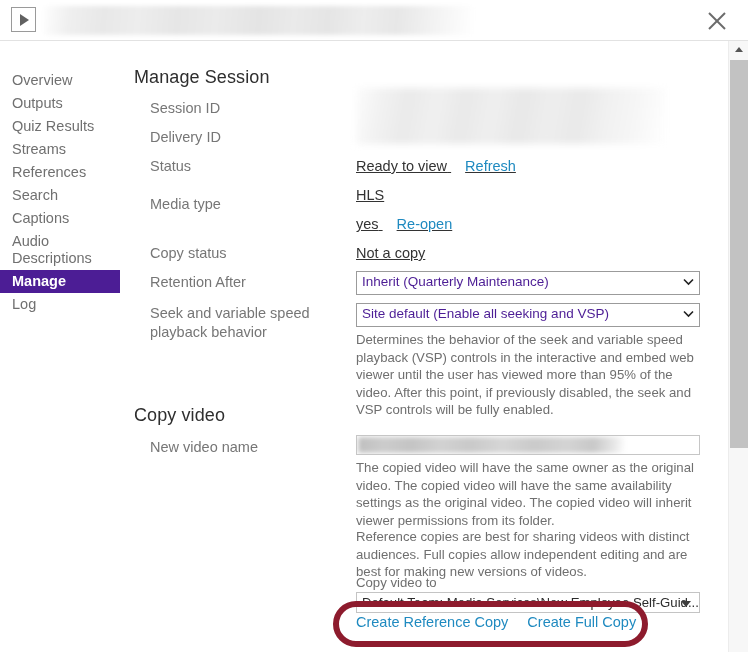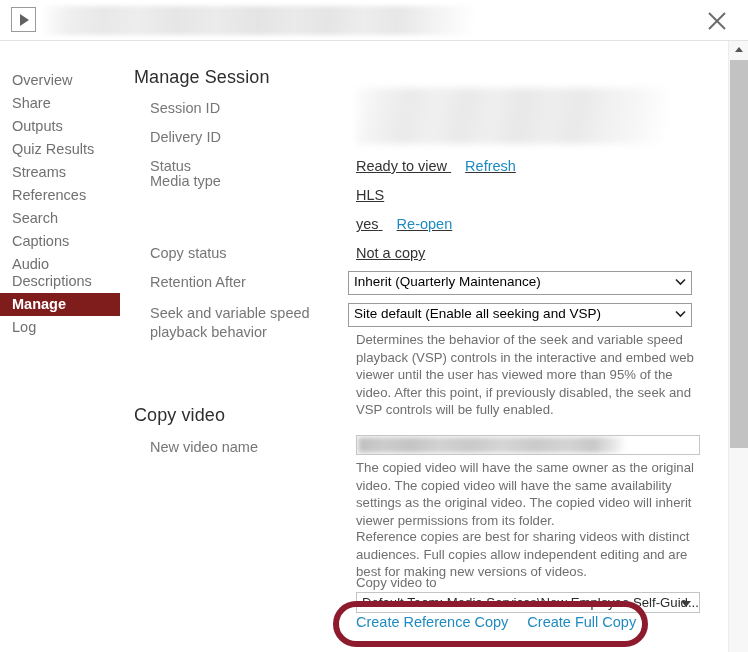--- a/index.html
+++ b/index.html
@@ -74,21 +74,21 @@
     display: block;
     padding: 2px 10px 2px 12px;
     font-size: 14.5px;
     line-height: 19px;
     color: #707070;
     cursor: pointer;
     white-space: normal;
   }
   .nav-item.two-line { line-height: 17px; padding-top: 3px; padding-bottom: 3px; }
   .nav-item.active {
-    background: #7f1d1d;
+    background: #4c1d95;
     color: #ffffff;
     font-weight: bold;
   }
 
   
   .content {
     position: absolute;
     left: 120px; top: 41px;
     width: 608px; height: 611px;
     overflow: hidden;
@@ -135,26 +135,26 @@
     background: linear-gradient(100deg,
       #fcfcfc 0%, #f2f2f2 8%, #eaeaea 17%, #f0f0f0 26%,
       #e9e9e9 35%, #efefef 44%, #e8e8e8 53%, #eeeeee 62%,
       #e9e9e9 71%, #f1f1f1 80%, #f6f6f6 89%, #ffffff 100%);
     filter: blur(3.5px);
   }
 
   
   .select-box {
     position: absolute;
-    left: 228px;
+    left: 236px;
     width: 344px; height: 24px;
     border: 1px solid #9b9b9b;
     background: #ffffff;
     font-size: 13.5px;
-    color: #000000;
+    color: #4c1d95;
     padding: 0 24px 0 5px;
     line-height: 20px;
     cursor: pointer;
     white-space: nowrap;
     overflow: hidden;
   }
   .chev {
     position: absolute;
     right: 7px; top: 50%;
     width: 9px; height: 9px;
@@ -286,40 +286,39 @@
     <button class="close-btn" aria-label="Close">
       <svg width="22" height="22" viewBox="0 0 22 22">
         <line x1="3" y1="3" x2="19" y2="19" stroke="#6b6b6b" stroke-width="2"></line>
         <line x1="19" y1="3" x2="3" y2="19" stroke="#6b6b6b" stroke-width="2"></line>
       </svg>
     </button>
   </div>
 
   <nav class="sidebar">
     <div class="nav-item">Overview</div>
-    <div class="nav-item">Share</div>
     <div class="nav-item">Outputs</div>
     <div class="nav-item">Quiz Results</div>
     <div class="nav-item">Streams</div>
     <div class="nav-item">References</div>
     <div class="nav-item">Search</div>
     <div class="nav-item">Captions</div>
     <div class="nav-item two-line">Audio Descriptions</div>
     <div class="nav-item active">Manage</div>
     <div class="nav-item">Log</div>
   </nav>
 
   <div class="content">
 
     <div class="section-title" id="manage-session-title">Manage Session</div>
 
     <div class="field-label" style="top:58px">Session ID</div>
     <div class="field-label" style="top:87px">Delivery ID</div>
     <div class="field-label" style="top:116px">Status</div>
-    <div class="field-label" style="top:131px">Media type</div>
+    <div class="field-label" style="top:154px">Media type</div>
     <div class="field-label" style="top:203px">Copy status</div>
     <div class="field-label" style="top:232px">Retention After</div>
     <div class="field-label" style="top:263px">Seek and variable speed playback behavior</div>
 
     <div class="redacted-value"></div>
 
     <div class="field-value" style="top:116px">
       <span>Ready to view</span>
       <a class="link" style="margin-left:14px">Refresh</a>
     </div>

